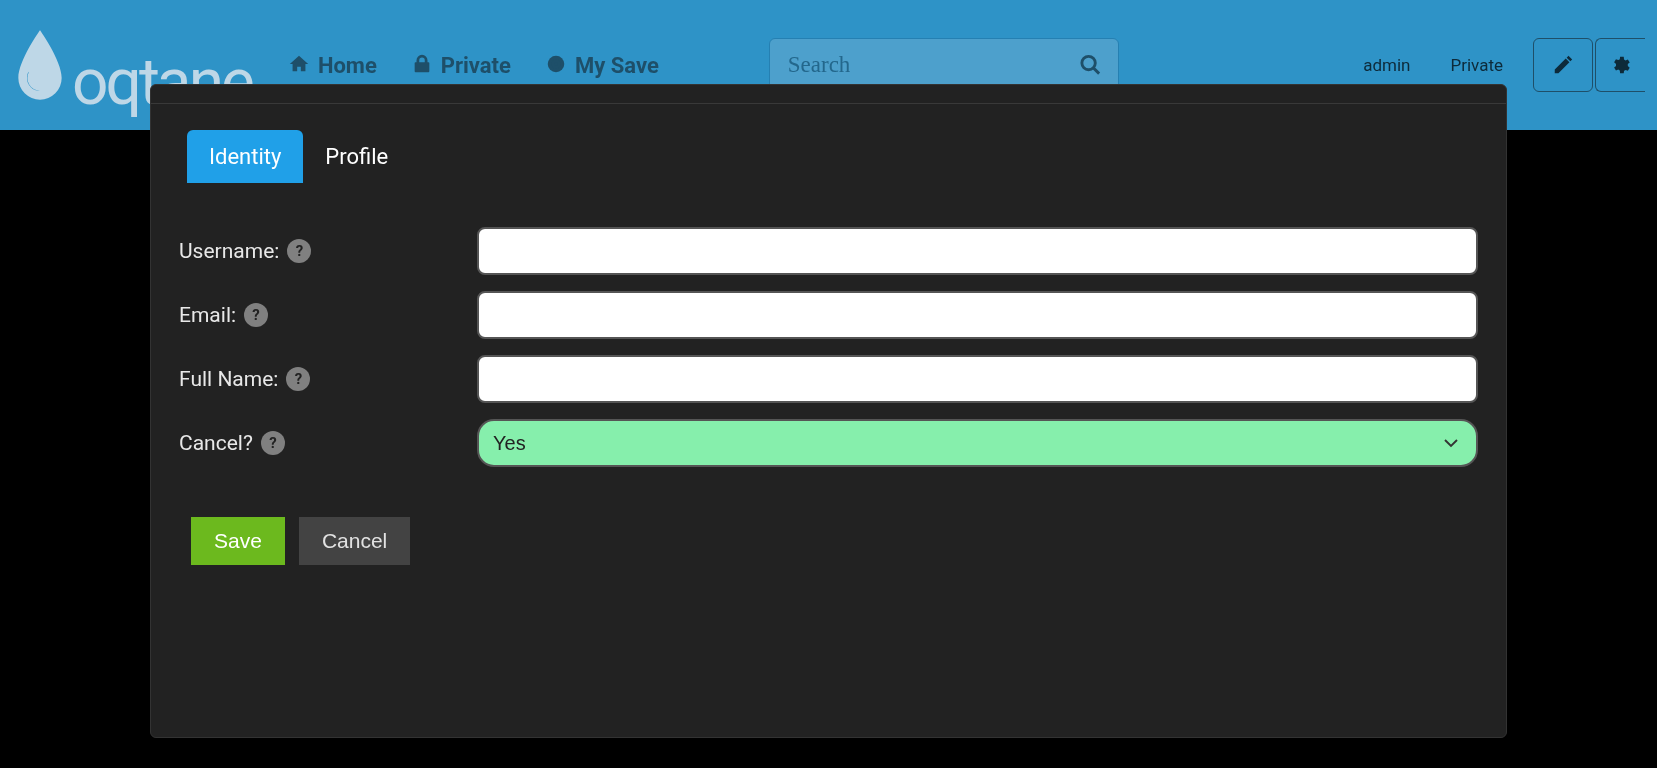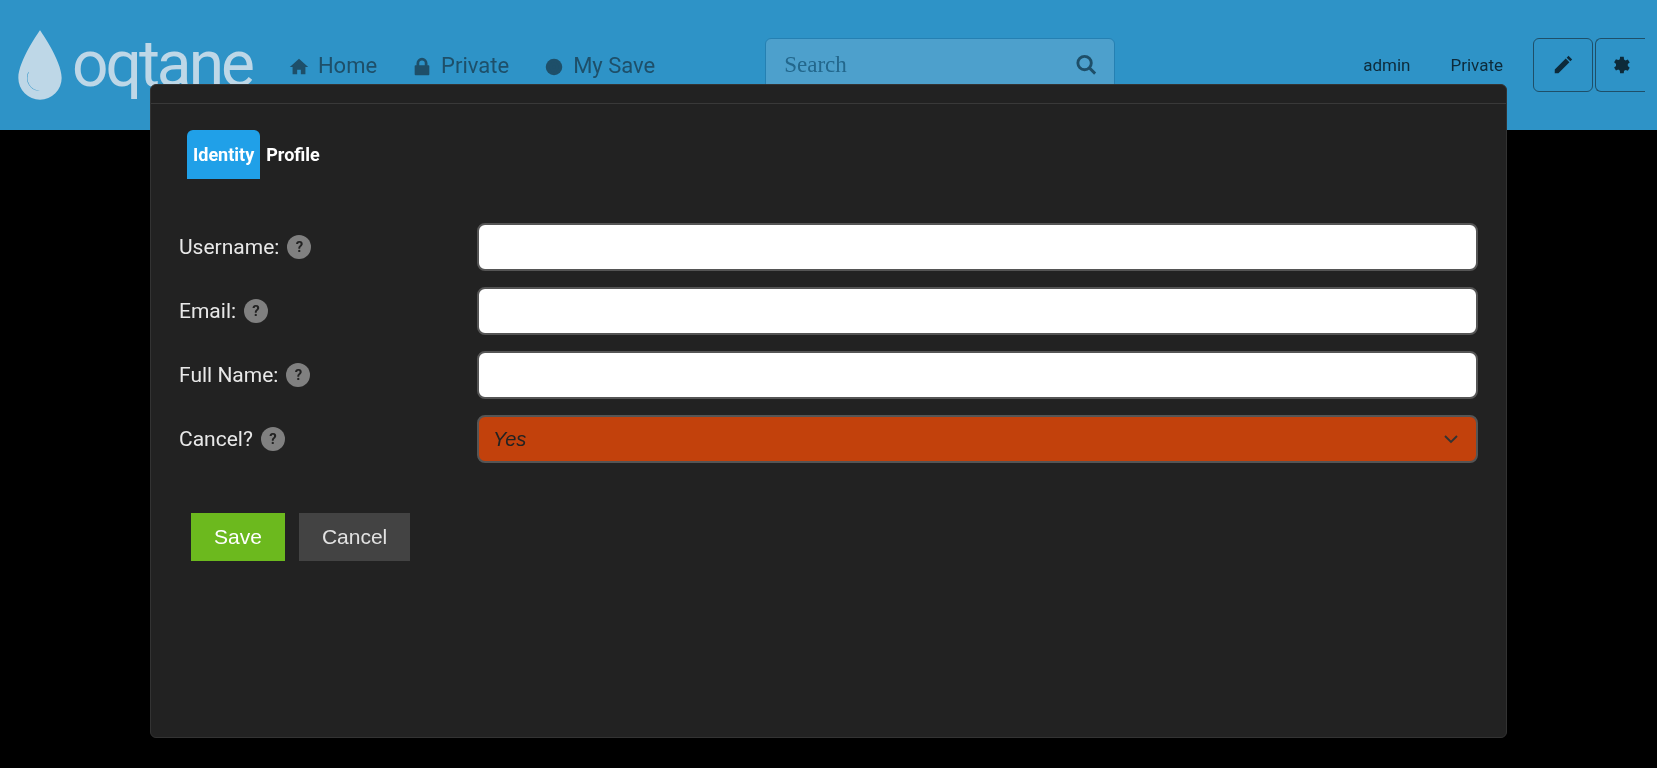--- a/index.html
+++ b/index.html
@@ -25,38 +25,38 @@
     display: flex;
     align-items: center;
     gap: 6px;
     color: #bed7e7;
     font-size: 64px;
     font-weight: 400;
     letter-spacing: -3px;
     user-select: none;
     margin-right: 26px;
   }
-  .logo-text { line-height: 1; position: relative; top: 0; }
+  .logo-text { line-height: 1; position: relative; top: 18px; }
   .logo .drop {
     width: 52px; height: 72px;
   }
   .logo .drop path { fill: #bed7e7; }
 
   .nav {
     display: flex;
     align-items: center;
     gap: 14px;
   }
   .nav-item {
     display: flex;
-    align-items: flex-end;
+    align-items: flex-start;
     gap: 8px;
     color: #1e4f69;
     font-size: 22px;
-    font-weight: 400;
+    font-weight: 700;
     padding: 6px 10px;
     cursor: pointer;
   }
   .nav-item svg { width: 22px; height: 22px; }
   .nav-item svg path, .nav-item svg circle { fill: #1e4f69; }
 
   .search-wrap {
     margin-left: 100px;
     width: 350px;
     height: 54px;
@@ -152,23 +152,23 @@
     overflow: auto;
   }
 
   .tabs {
     display: flex;
     gap: 0;
     margin-bottom: 36px;
     margin-left: 16px;
   }
   .tab {
-    padding: 14px 6px;
-    font-size: 18px;
-    font-weight: 700;
+    padding: 14px 22px;
+    font-size: 22px;
+    font-weight: 400;
     border-radius: 6px 6px 0 0;
     cursor: pointer;
     color: #fff;
   }
   .tab.active {
     background: #20a0e8;
     color: #fff;
   }
 
   .form-row {
@@ -211,31 +211,30 @@
     color: #222;
     outline: none;
   }
   .select-wrap {
     position: relative;
     width: 100%;
   }
   .form-control select {
     width: 100%;
     height: 48px;
-    background: #c2410c;
+    background: #86efac;
     border: 2px solid #555;
-    border-radius: 8px;
+    border-radius: 17px;
     font-size: 20px;
     padding: 0 14px;
     color: #222;
     appearance: none;
     -webkit-appearance: none;
     outline: none;
     cursor: pointer;
-    font-style: italic;
   }
   .select-wrap .chev {
     position: absolute;
     right: 18px;
     top: 50%;
     transform: translateY(-50%);
     pointer-events: none;
     width: 18px; height: 18px;
   }
   .select-wrap .chev svg polyline { stroke: #333; stroke-width: 2.5; fill: none; }

